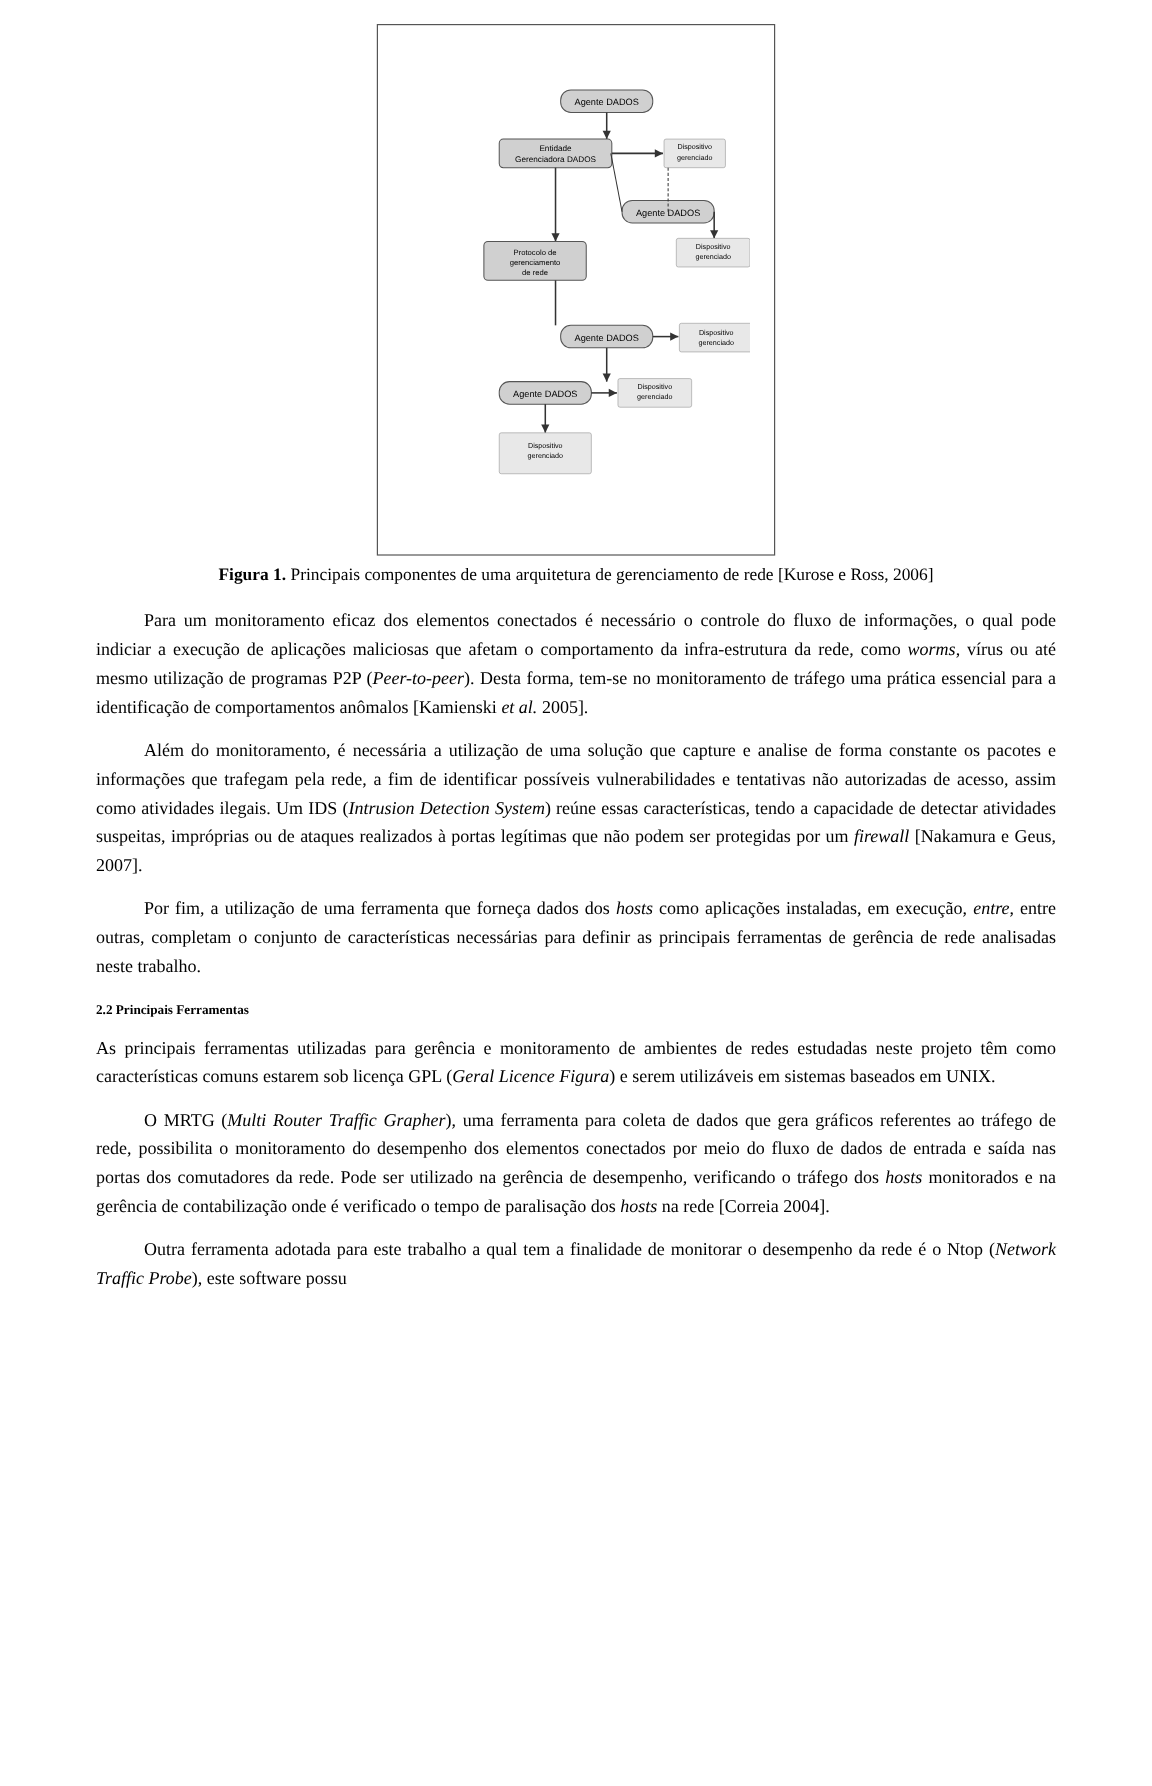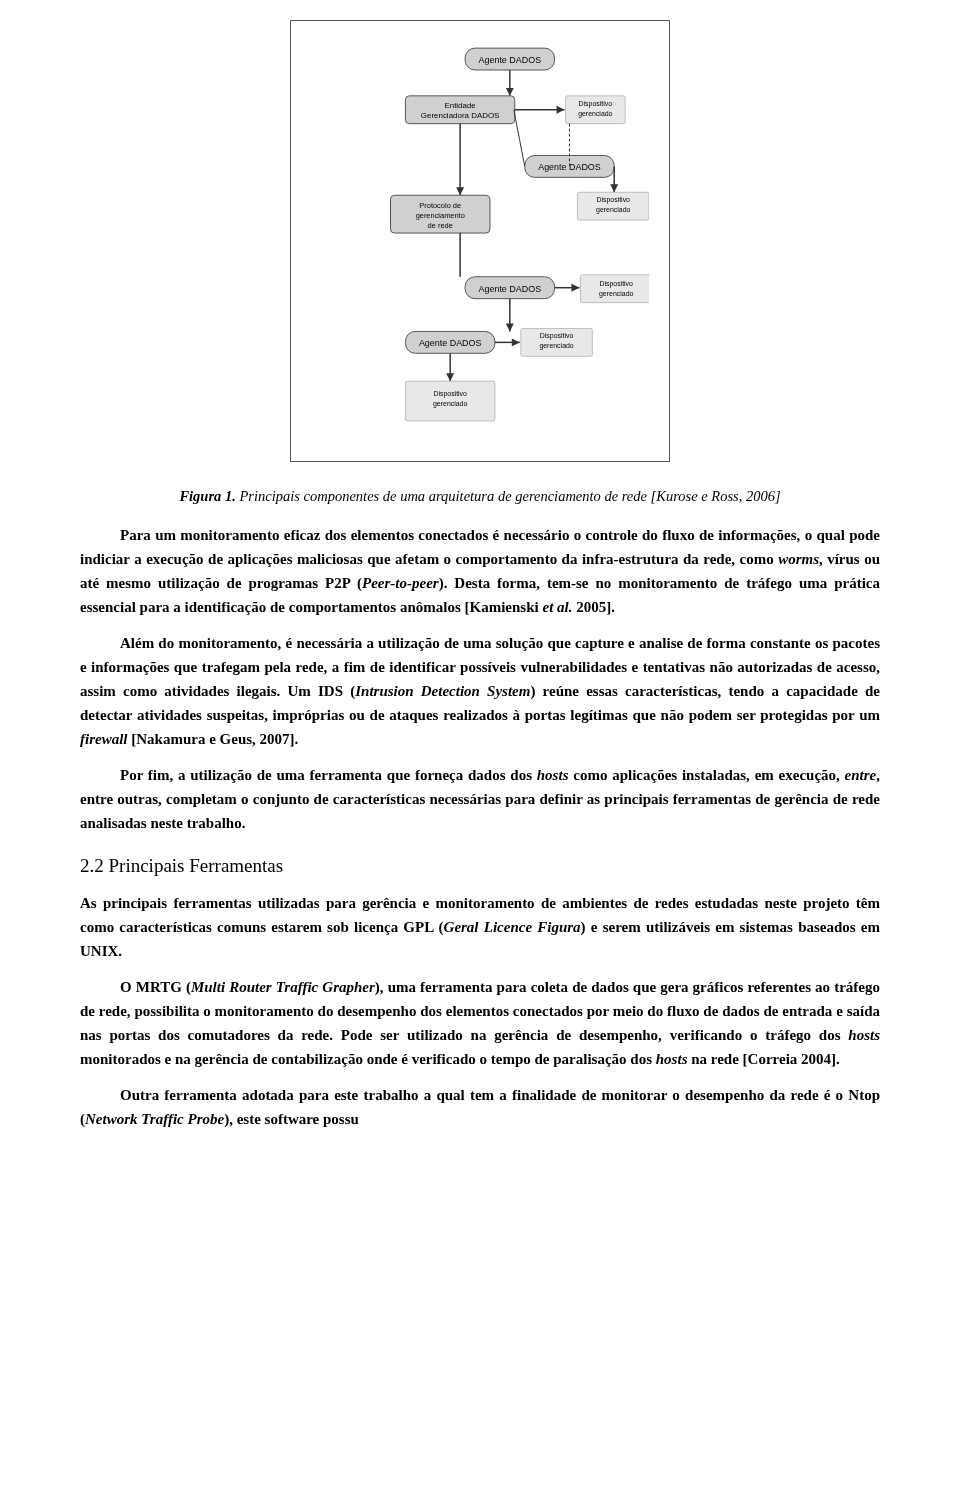--- a/index.html
+++ b/index.html
@@ -27,61 +27,59 @@
     .figure-container {
       display: flex;
       flex-direction: column;
       align-items: center;
       margin-bottom: 18px;
     }
 
     .diagram-box {
       border: 1px solid #555;
       background: #fff;
-      width: 380px;
+      width: 332px;
       padding: 16px 20px 20px 20px;
       position: relative;
     }
 
     
     .diagram-svg {
       width: 100%;
     }
 
     .figure-caption {
-      margin-top: 26px;
+      margin-top: 8px;
       font-size: 14.5px;
       text-align: left;
       font-weight: normal;
-      font-style: italic;
     }
 
     .figure-caption strong {
       font-weight: bold;
     }
 
     .body-text {
       text-align: justify;
       line-height: 1.6;
       font-size: 15px;
     }
 
     .body-text p {
       margin-bottom: 12px;
       text-indent: 40px;
-      font-weight: bold;
     }
 
     .body-text p.no-indent {
       text-indent: 0;
     }
 
     .section-heading {
-      font-size: 19px;
-      font-weight: normal;
+      font-size: 11px;
+      font-weight: bold;
       margin-bottom: 10px;
       margin-top: 16px;
     }
 
     em {
       font-style: italic;
     }
   </style>
 </head>
 <body>

